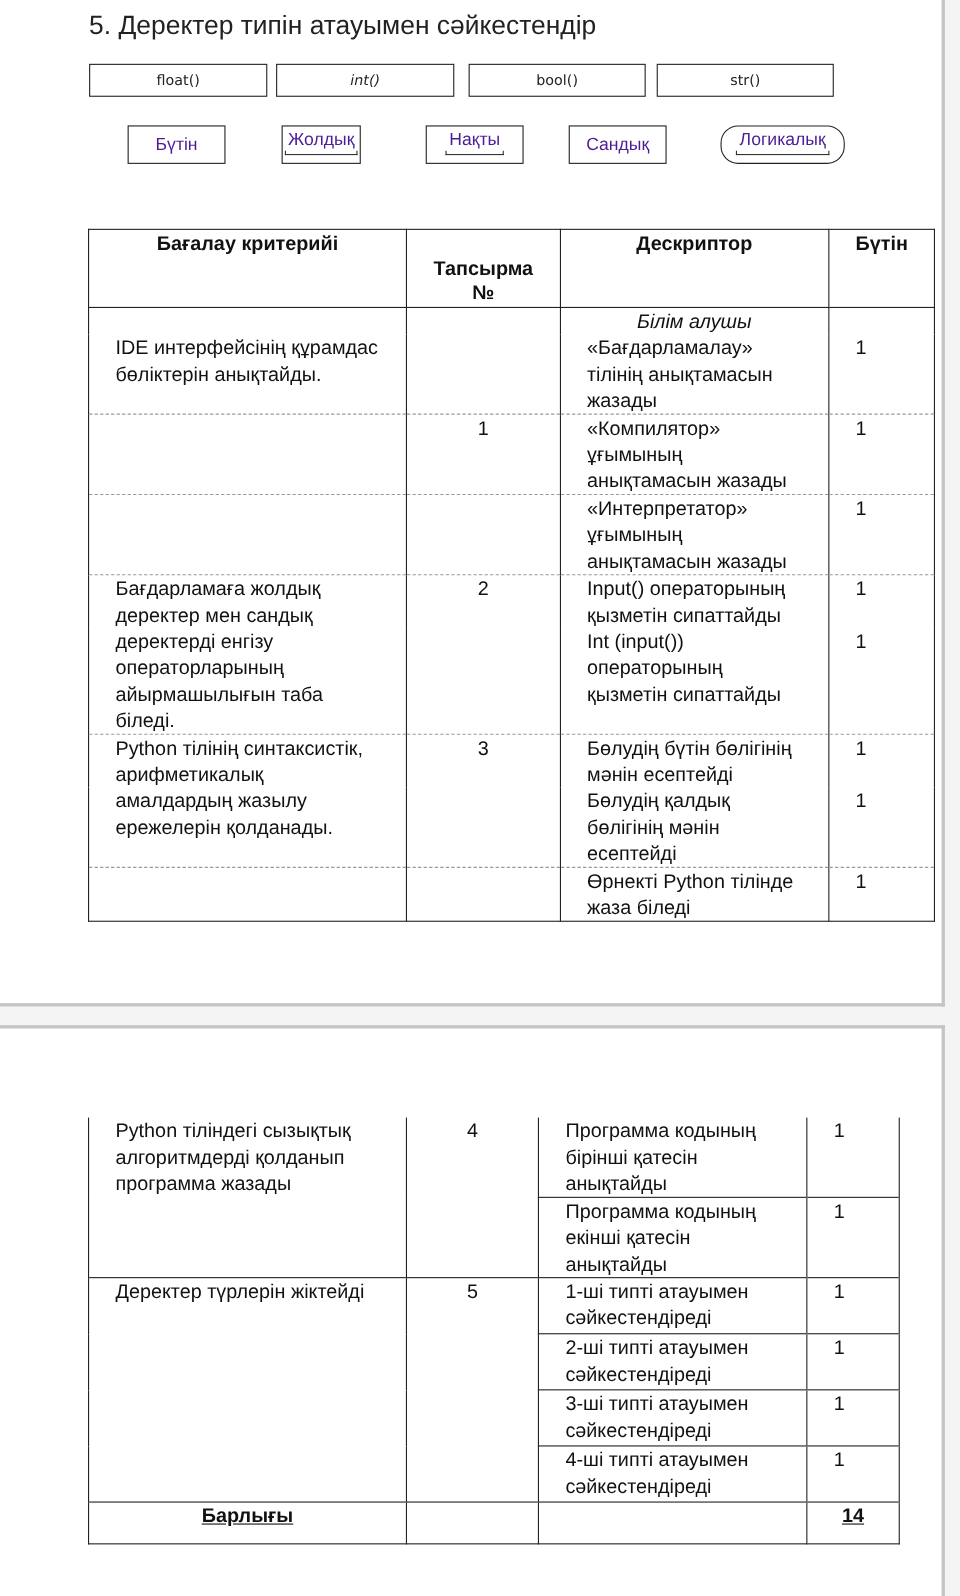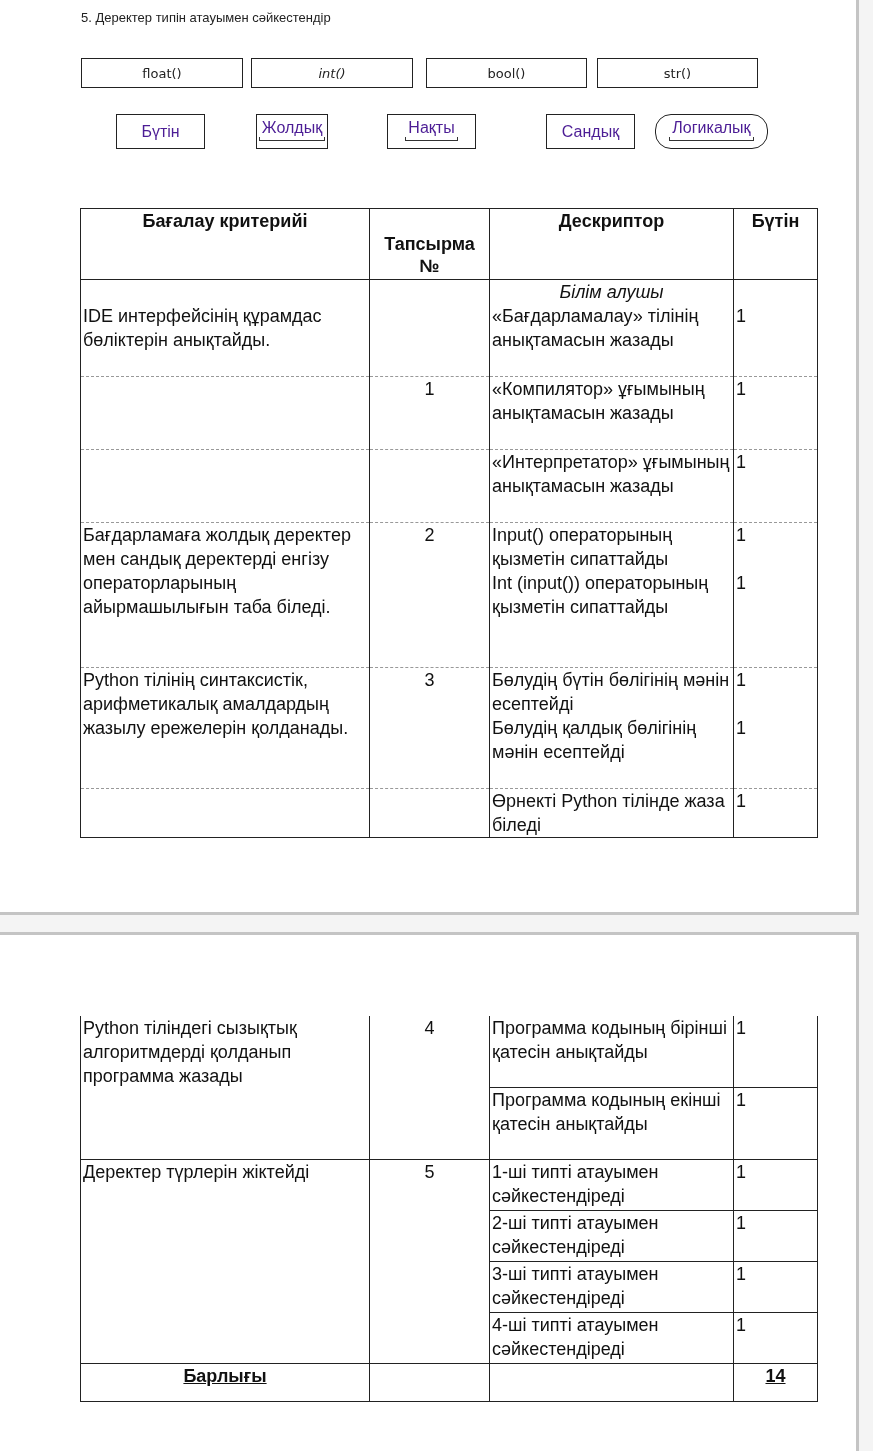--- a/index.html
+++ b/index.html
@@ -8,21 +8,21 @@
     background:#f4f4f4;
     font-family:"Liberation Sans", sans-serif; color:#111;
   }
   .page {
     position:absolute; left:0; background:#ffffff;
     border-right:3px solid #c4c4c4;
   }
   .page1 { top:0; width:856px; height:912px; border-bottom:3px solid #c4c4c4; }
   .page2 { top:932px; width:856px; height:519px; border-top:3px solid #c4c4c4; }
 
-  .task-title { position:absolute; left:81px; top:10px; font-size:13px; color:#222; }
+  .task-title { position:absolute; left:81px; top:10px; font-size:24px; color:#222; }
 
   .type-box {
     position:absolute; top:58px; height:30px; border:1.5px solid #222; box-sizing:border-box;
     font-family:"DejaVu Sans", sans-serif; font-size:13px; color:#222;
     display:flex; align-items:center; justify-content:center;
   }
   .name-box {
     position:absolute; top:114px; height:35px; border:1.5px solid #222; box-sizing:border-box;
     font-size:16px; color:#4c1d95; display:flex; align-items:center; justify-content:center;
   }
@@ -31,21 +31,21 @@
     content:""; position:absolute; left:0; right:0; bottom:-4px; height:3px;
     border:1px solid #333; border-top:none;
   }
 
   table.rubric {
     position:absolute; left:80px; border-collapse:collapse; table-layout:fixed;
     font-size:18px; line-height:24px; color:#111;
   }
   table.rubric td, table.rubric th {
     border-left:1.5px solid #222; border-right:1.5px solid #222;
-    vertical-align:top; padding:0 2px; overflow:hidden;
+    vertical-align:top; padding:0 24px; overflow:hidden;
   }
   .t1 { top:208px; }
   .t1 th { border-top:1.5px solid #222; border-bottom:1.5px solid #222; font-weight:bold;
            vertical-align:top; padding-top:24px; height:46px; text-align:center; }
   .t1 th.task { padding-top:24px; line-height:22px; }
   .center { text-align:center; }
   .italic { font-style:italic; text-align:center; }
   .hr td { border-top:1.5px dashed #999; }
   .last td { border-bottom:1.5px solid #222; }
   .t2 { top:1016px; }
@@ -66,21 +66,21 @@
 
   <div class="name-box" style="left:116px;width:89px;">
     <span class="lbl" style="top:0">Бүтін</span>
   </div>
   <div class="name-box" style="left:256px;width:72px;">
     <span class="lbl brk">Жолдық</span>
   </div>
   <div class="name-box" style="left:387px;width:89px;">
     <span class="lbl brk">Нақты</span>
   </div>
-  <div class="name-box" style="left:546px;width:89px;">
+  <div class="name-box" style="left:517px;width:89px;">
     <span class="lbl" style="top:0">Сандық</span>
   </div>
   <div class="name-box" style="left:655px;width:113px;border-radius:16px;">
     <span class="lbl brk">Логикалық</span>
   </div>
 
   <table class="rubric t1">
     <colgroup>
       <col style="width:289px">
         <col style="width:120px">

